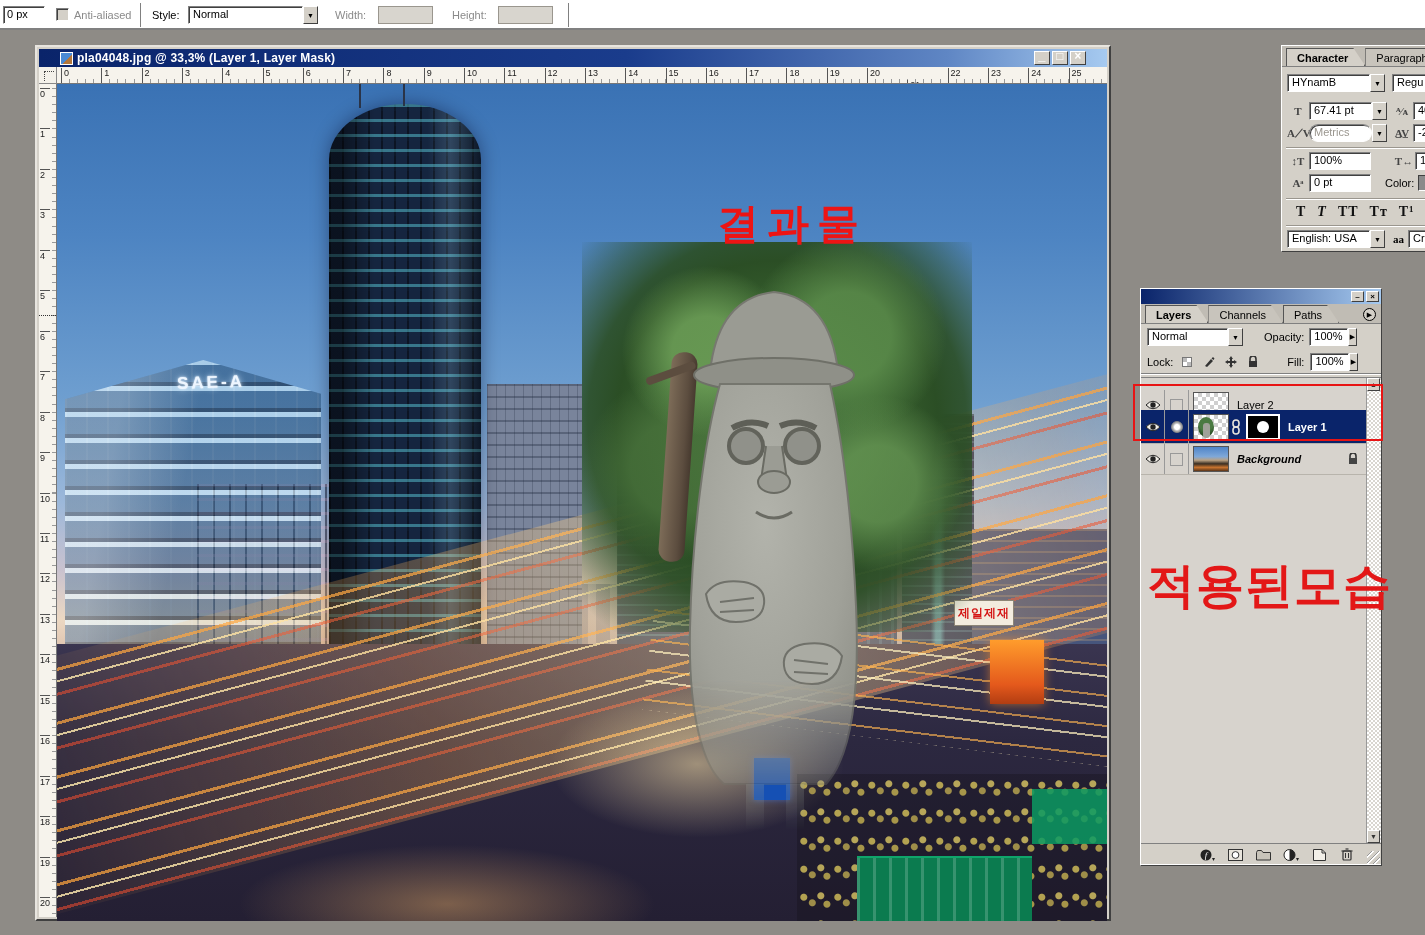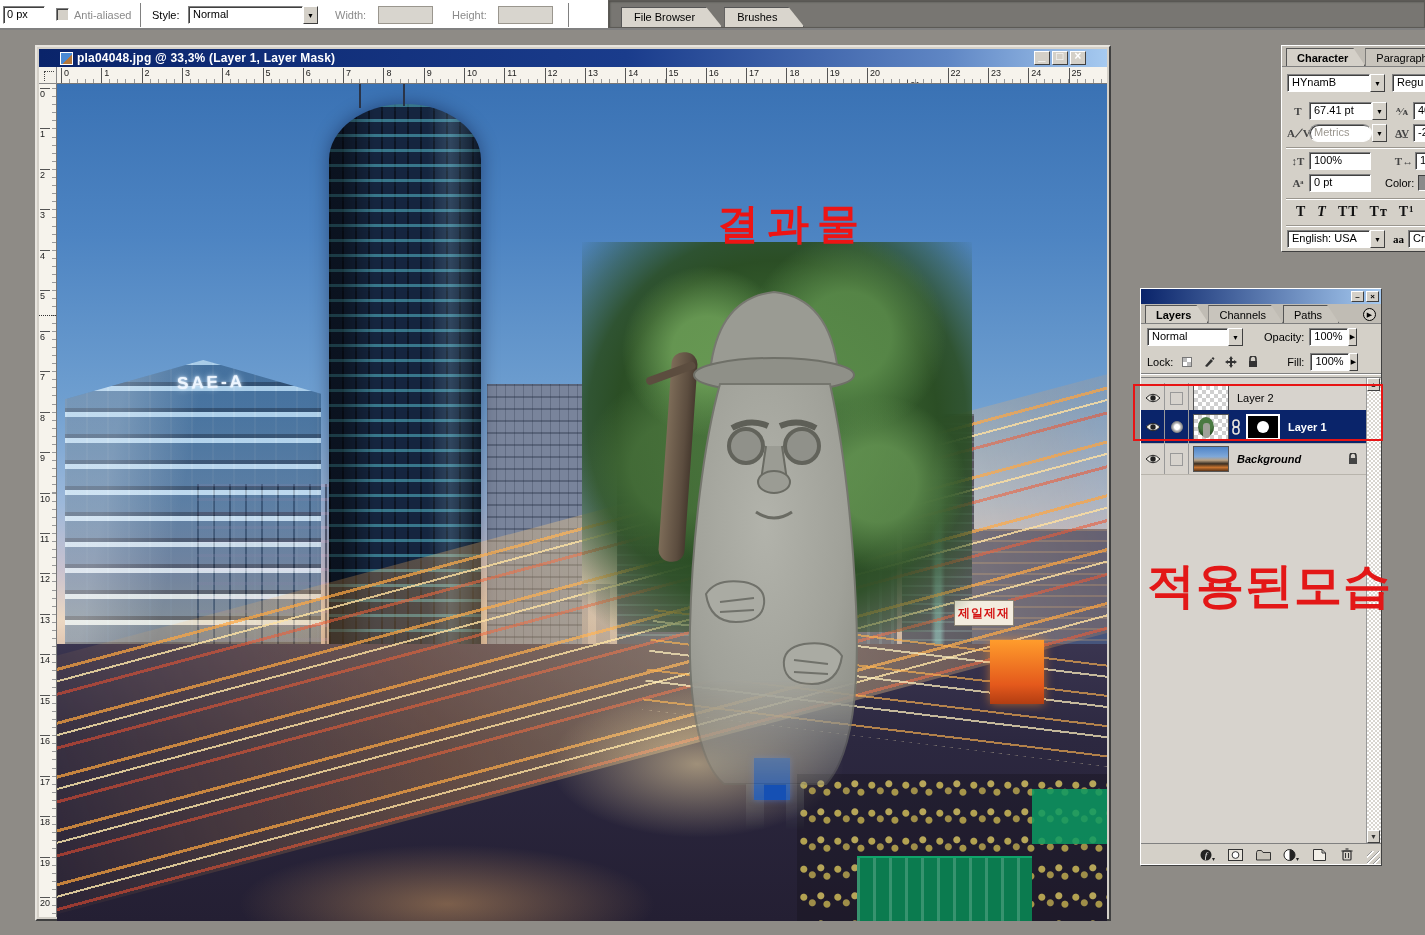--- a/index.html
+++ b/index.html
@@ -156,24 +156,20 @@
   <span id="style-label">Style:</span>
   <div id="style-select">
     <span class="val">Normal</span>
     <span class="ddbtn">▼</span>
   </div>
   <span id="width-label">Width:</span>
   <div id="width-field"></div>
   <span id="height-label">Height:</span>
   <div id="height-field"></div>
   <span class="vsep" style="left:568px"></span>
-  <div id="well">
-    <span class="well-tab">File Browser</span>
-    <span class="well-tab">Brushes</span>
-  </div>
 </div>
 
 <div id="docwin">
   <div id="doc-title">
     <span id="doc-icon"></span>
     <span>pla04048.jpg @ 33,3% (Layer 1, Layer Mask)</span>
     <span id="doc-btns">
       <span class="winbtn">_</span>
       <span class="winbtn">□</span>
       <span class="winbtn">×</span>
@@ -428,21 +424,21 @@
       <span class="ddbtn">▶</span>
     </div>
   </div>
 
   <div id="lp-list">
     <div id="lp-scroll">
       <span class="scr-btn" style="top:0;">▲</span>
       <span class="scr-btn" style="bottom:0;">▼</span>
     </div>
 
-    <div class="lrow" style="top:5px;text-align:center;">
+    <div class="lrow" style="top:12px;text-align:center;">
       <span class="eyecell">
         <svg width="16" height="10" viewBox="0 0 16 10">
             <path d="M1,5 Q8,-2.5 15,5 Q8,12.5 1,5 Z" fill="#f0ede6" stroke="#222"></path>
             <circle cx="8" cy="5" r="2.7" fill="#222"></circle>
           </svg>
       </span>
       <span class="modecell">
           <span class="emptybox"></span>
         </span>
       <span class="thumb checker"></span>

